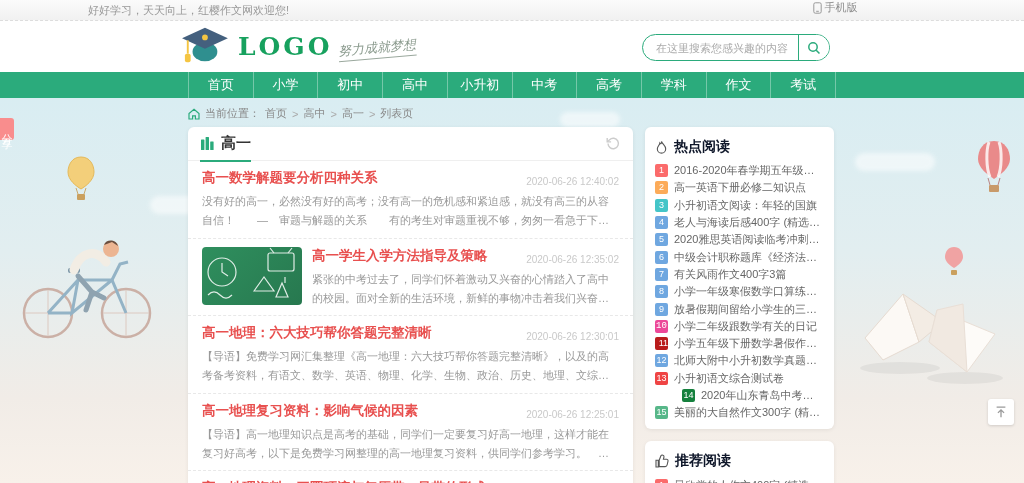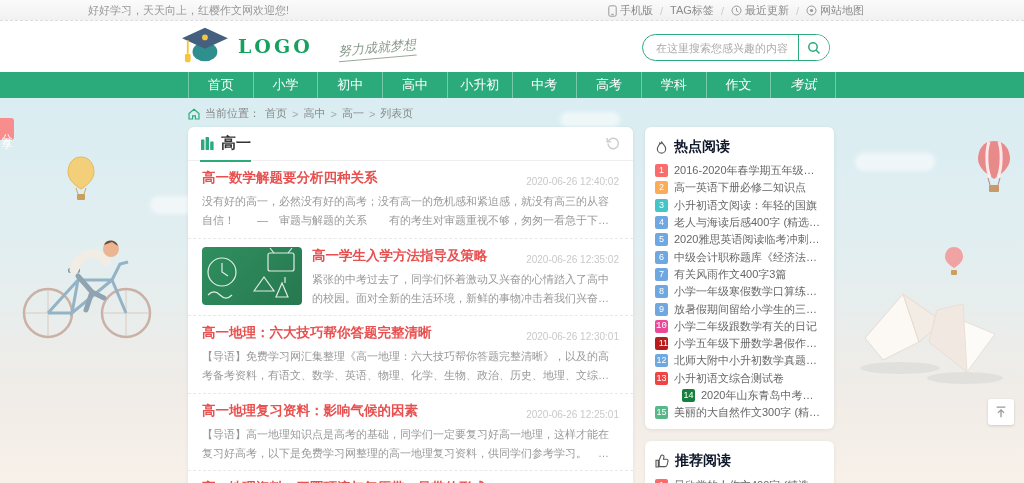--- a/index.html
+++ b/index.html
@@ -4,45 +4,45 @@
 <style>
   * { margin:0; padding:0; box-sizing:border-box; }
   body { font-family:"Liberation Sans","DejaVu Sans",sans-serif; background:#fff; }
   .page { position:relative; width:1024px; height:483px; overflow:hidden; background:#fff; }
 
   
   .topbar { position:absolute; top:0; left:0; width:100%; height:21px;
             background:linear-gradient(180deg,#fbfbfb,#f1f1f1);
             border-bottom:1px dashed #ddd; font-size:11px; color:#999;text-align:center; }
   .welcome { position:absolute; left:88px; top:0; line-height:21px; }
-  .toplinks { position:absolute; right:160px; top:0; height:21px; display:flex; align-items:center; gap:7px; color:#8b8b8b; }
+  .toplinks { position:absolute; right:160px; top:0; height:21px; display:flex; align-items:center; gap:7px; color:#8b8b8b;flex-direction:column; }
   .toplink { display:flex; align-items:center; gap:3px; cursor:pointer; }
   .topsep { color:#ccc; }
 
   
   .header { position:absolute; top:21px; left:0; width:100%; height:51px; background:#fff; }
   .logo { position:absolute; left:178px; top:4px; display:flex; align-items:center; cursor:pointer; }
-  .logo-text { font-family:"DejaVu Serif","Liberation Serif",serif; font-weight:bold; font-size:19px;
+  .logo-text { font-family:"DejaVu Serif","Liberation Serif",serif; font-weight:bold; font-size:25px;
                color:#17a express:#17a15e; color:#17a15e; letter-spacing:3px; margin-left:8px; }
   .slogan { position:absolute; left:338px; top:18px; font-style:italic; color:#8a9a8d; font-size:13px;
             transform:rotate(-5deg); border-bottom:1px solid #9aa89d; padding-bottom:1px;
             font-family:"DejaVu Serif","Liberation Serif",serif; }
   .search { position:absolute; right:194px; top:13px; width:188px; height:27px; border:1px solid #2bab7c;
             border-radius:14px; background:#fff; display:flex; overflow:hidden; }
   .search input { flex:1; border:none; outline:none; padding:0 0 0 13px; font-size:11px; color:#555; background:transparent; }
   .search input::placeholder { color:#aaa; }
   .search-btn { width:36px; border:none; border-left:1px solid #2bab7c; background:#fff; cursor:pointer;
                 display:flex; align-items:center; justify-content:center; }
 
   
   .nav { position:absolute; top:72px; left:0; width:100%; height:26px; background:#2bab7c; }
   .nav-inner { position:absolute; left:188px; width:648px; height:26px; display:flex; }
   .nav-item { flex:1; text-align:center; line-height:26px; color:#fff; font-size:13px; cursor:pointer;
               border-left:1px solid rgba(255,255,255,.35); }
-  .nav-item:last-child { border-right:1px solid rgba(255,255,255,.35);font-style:italic; }
+  .nav-item:last-child { border-right:1px solid rgba(255,255,255,.35); }
 
   
   .bodybg { position:absolute; top:98px; left:0; width:100%; height:385px;
             background:linear-gradient(180deg,#d9edf2 0%,#e2eef0 40%,#f1ece7 78%,#f8f1ea 100%); }
   .deco { position:absolute; z-index:0; }
   .cloud { background:#fff; opacity:.55; border-radius:50px; filter:blur(2px); }
 
   
   .breadcrumb { position:absolute; left:188px; top:8px; display:flex; align-items:center; gap:5px;
                 font-size:11px; color:#888; z-index:2; }

